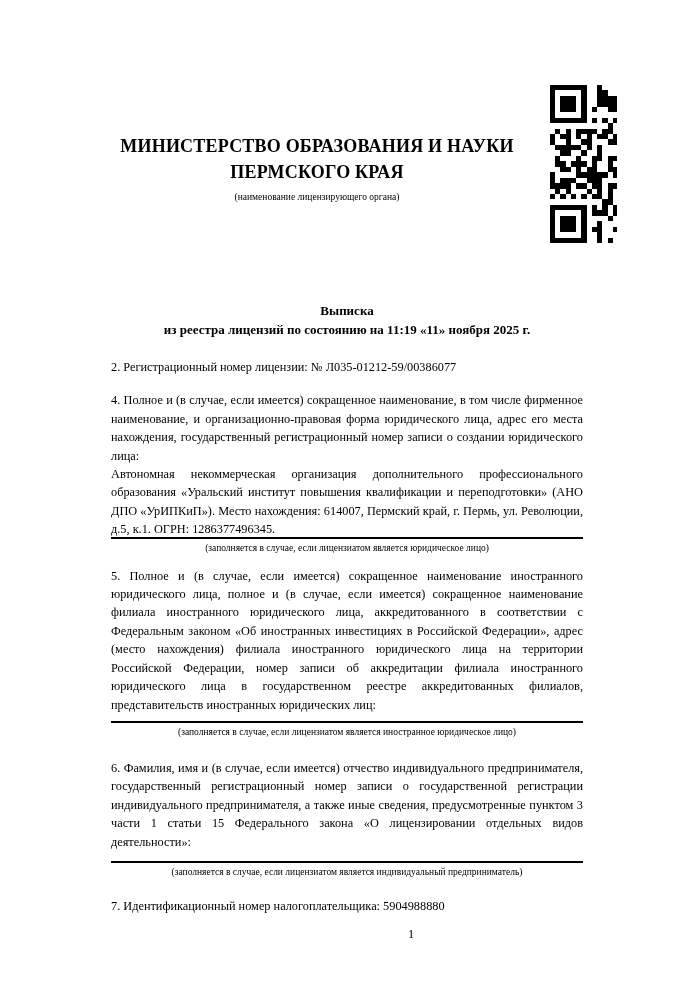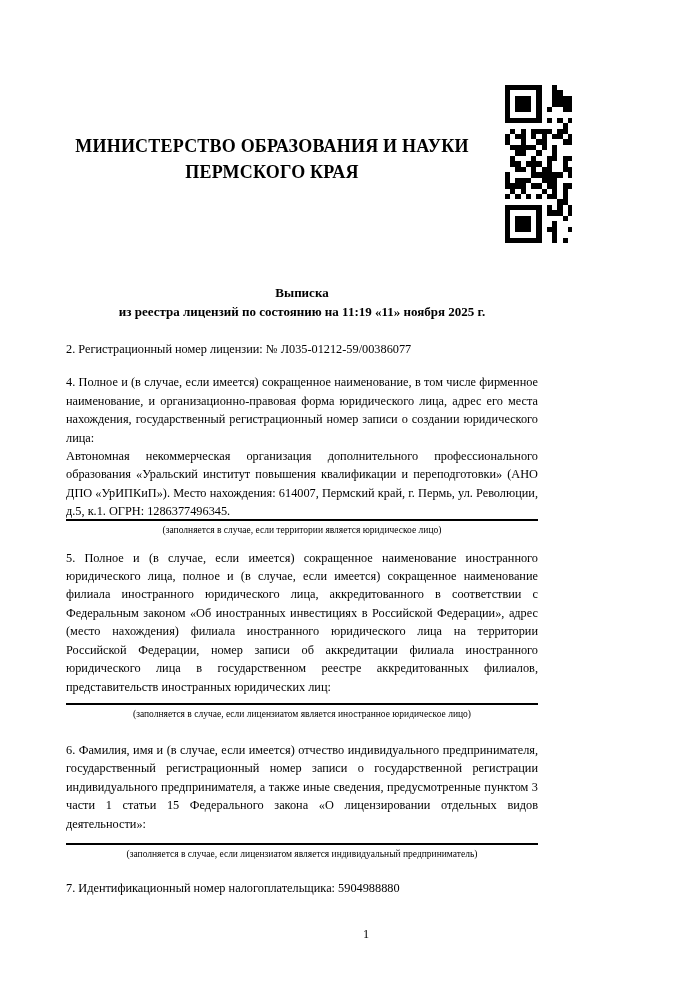--- a/index.html
+++ b/index.html
@@ -10,20 +10,21 @@
   .page {
     position: relative;
     width: 572px;
     height: 989px;
     background: #ffffff;
     box-sizing: border-box;
     padding: 0 34px 0 66px;
     overflow: hidden;
     font-family: "Liberation Serif", "DejaVu Serif", serif;
     color: #000000;
+    margin-left: 45px;
   }
   .qr {
     position: absolute;
     top: 85px;
     left: 505px;
     width: 152px;
     height: 158px;
   }
   .ministry-block {
     margin-top: 133px;
@@ -77,35 +78,36 @@
 
 <div class="page">
 
   <svg class="qr" xmlns="http://www.w3.org/2000/svg" preserveAspectRatio="none" shape-rendering="crispEdges" viewBox="0 0 29 29">
       <path d="M0 0h1v1h-1zM1 0h1v1h-1zM2 0h1v1h-1zM3 0h1v1h-1zM4 0h1v1h-1zM5 0h1v1h-1zM6 0h1v1h-1zM9 0h1v1h-1zM14 0h1v1h-1zM16 0h1v1h-1zM17 0h1v1h-1zM19 0h1v1h-1zM22 0h1v1h-1zM23 0h1v1h-1zM24 0h1v1h-1zM25 0h1v1h-1zM26 0h1v1h-1zM27 0h1v1h-1zM28 0h1v1h-1zM0 1h1v1h-1zM6 1h1v1h-1zM9 1h1v1h-1zM10 1h1v1h-1zM13 1h1v1h-1zM14 1h1v1h-1zM16 1h1v1h-1zM17 1h1v1h-1zM20 1h1v1h-1zM22 1h1v1h-1zM28 1h1v1h-1zM0 2h1v1h-1zM2 2h1v1h-1zM3 2h1v1h-1zM4 2h1v1h-1zM6 2h1v1h-1zM9 2h1v1h-1zM10 2h1v1h-1zM11 2h1v1h-1zM12 2h1v1h-1zM13 2h1v1h-1zM16 2h1v1h-1zM18 2h1v1h-1zM19 2h1v1h-1zM22 2h1v1h-1zM24 2h1v1h-1zM25 2h1v1h-1zM26 2h1v1h-1zM28 2h1v1h-1zM0 3h1v1h-1zM2 3h1v1h-1zM3 3h1v1h-1zM4 3h1v1h-1zM6 3h1v1h-1zM9 3h1v1h-1zM10 3h1v1h-1zM11 3h1v1h-1zM12 3h1v1h-1zM13 3h1v1h-1zM14 3h1v1h-1zM16 3h1v1h-1zM17 3h1v1h-1zM18 3h1v1h-1zM22 3h1v1h-1zM24 3h1v1h-1zM25 3h1v1h-1zM26 3h1v1h-1zM28 3h1v1h-1zM0 4h1v1h-1zM2 4h1v1h-1zM3 4h1v1h-1zM4 4h1v1h-1zM6 4h1v1h-1zM8 4h1v1h-1zM11 4h1v1h-1zM12 4h1v1h-1zM18 4h1v1h-1zM22 4h1v1h-1zM24 4h1v1h-1zM25 4h1v1h-1zM26 4h1v1h-1zM28 4h1v1h-1zM0 5h1v1h-1zM6 5h1v1h-1zM13 5h1v1h-1zM15 5h1v1h-1zM17 5h1v1h-1zM19 5h1v1h-1zM22 5h1v1h-1zM28 5h1v1h-1zM0 6h1v1h-1zM1 6h1v1h-1zM2 6h1v1h-1zM3 6h1v1h-1zM4 6h1v1h-1zM5 6h1v1h-1zM6 6h1v1h-1zM8 6h1v1h-1zM10 6h1v1h-1zM12 6h1v1h-1zM14 6h1v1h-1zM16 6h1v1h-1zM18 6h1v1h-1zM20 6h1v1h-1zM22 6h1v1h-1zM23 6h1v1h-1zM24 6h1v1h-1zM25 6h1v1h-1zM26 6h1v1h-1zM27 6h1v1h-1zM28 6h1v1h-1zM11 7h1v1h-1zM13 7h1v1h-1zM16 7h1v1h-1zM17 7h1v1h-1zM18 7h1v1h-1zM1 8h1v1h-1zM3 8h1v1h-1zM5 8h1v1h-1zM6 8h1v1h-1zM7 8h1v1h-1zM8 8h1v1h-1zM10 8h1v1h-1zM11 8h1v1h-1zM15 8h1v1h-1zM16 8h1v1h-1zM19 8h1v1h-1zM20 8h1v1h-1zM21 8h1v1h-1zM24 8h1v1h-1zM0 9h1v1h-1zM2 9h1v1h-1zM3 9h1v1h-1zM5 9h1v1h-1zM7 9h1v1h-1zM9 9h1v1h-1zM10 9h1v1h-1zM12 9h1v1h-1zM13 9h1v1h-1zM15 9h1v1h-1zM17 9h1v1h-1zM19 9h1v1h-1zM20 9h1v1h-1zM24 9h1v1h-1zM25 9h1v1h-1zM0 10h1v1h-1zM3 10h1v1h-1zM6 10h1v1h-1zM7 10h1v1h-1zM11 10h1v1h-1zM12 10h1v1h-1zM13 10h1v1h-1zM14 10h1v1h-1zM15 10h1v1h-1zM17 10h1v1h-1zM20 10h1v1h-1zM21 10h1v1h-1zM23 10h1v1h-1zM25 10h1v1h-1zM1 11h1v1h-1zM2 11h1v1h-1zM3 11h1v1h-1zM4 11h1v1h-1zM5 11h1v1h-1zM7 11h1v1h-1zM9 11h1v1h-1zM13 11h1v1h-1zM14 11h1v1h-1zM15 11h1v1h-1zM17 11h1v1h-1zM19 11h1v1h-1zM20 11h1v1h-1zM21 11h1v1h-1zM24 11h1v1h-1zM28 11h1v1h-1zM2 12h1v1h-1zM3 12h1v1h-1zM6 12h1v1h-1zM9 12h1v1h-1zM14 12h1v1h-1zM15 12h1v1h-1zM17 12h1v1h-1zM19 12h1v1h-1zM25 12h1v1h-1zM1 13h1v1h-1zM5 13h1v1h-1zM8 13h1v1h-1zM9 13h1v1h-1zM11 13h1v1h-1zM12 13h1v1h-1zM15 13h1v1h-1zM16 13h1v1h-1zM18 13h1v1h-1zM20 13h1v1h-1zM21 13h1v1h-1zM22 13h1v1h-1zM23 13h1v1h-1zM24 13h1v1h-1zM27 13h1v1h-1zM28 13h1v1h-1zM1 14h1v1h-1zM2 14h1v1h-1zM4 14h1v1h-1zM5 14h1v1h-1zM6 14h1v1h-1zM8 14h1v1h-1zM11 14h1v1h-1zM13 14h1v1h-1zM14 14h1v1h-1zM24 14h1v1h-1zM25 14h1v1h-1zM26 14h1v1h-1zM2 15h1v1h-1zM3 15h1v1h-1zM5 15h1v1h-1zM7 15h1v1h-1zM8 15h1v1h-1zM11 15h1v1h-1zM12 15h1v1h-1zM15 15h1v1h-1zM18 15h1v1h-1zM19 15h1v1h-1zM20 15h1v1h-1zM22 15h1v1h-1zM23 15h1v1h-1zM27 15h1v1h-1zM28 15h1v1h-1zM0 16h1v1h-1zM5 16h1v1h-1zM6 16h1v1h-1zM7 16h1v1h-1zM8 16h1v1h-1zM9 16h1v1h-1zM10 16h1v1h-1zM12 16h1v1h-1zM14 16h1v1h-1zM15 16h1v1h-1zM16 16h1v1h-1zM19 16h1v1h-1zM20 16h1v1h-1zM21 16h1v1h-1zM23 16h1v1h-1zM25 16h1v1h-1zM28 16h1v1h-1zM0 17h1v1h-1zM2 17h1v1h-1zM3 17h1v1h-1zM4 17h1v1h-1zM7 17h1v1h-1zM8 17h1v1h-1zM9 17h1v1h-1zM15 17h1v1h-1zM18 17h1v1h-1zM20 17h1v1h-1zM21 17h1v1h-1zM22 17h1v1h-1zM24 17h1v1h-1zM25 17h1v1h-1zM26 17h1v1h-1zM0 18h1v1h-1zM1 18h1v1h-1zM2 18h1v1h-1zM3 18h1v1h-1zM5 18h1v1h-1zM6 18h1v1h-1zM8 18h1v1h-1zM9 18h1v1h-1zM11 18h1v1h-1zM12 18h1v1h-1zM13 18h1v1h-1zM16 18h1v1h-1zM20 18h1v1h-1zM23 18h1v1h-1zM25 18h1v1h-1zM27 18h1v1h-1zM28 18h1v1h-1zM1 19h1v1h-1zM3 19h1v1h-1zM7 19h1v1h-1zM9 19h1v1h-1zM11 19h1v1h-1zM14 19h1v1h-1zM23 19h1v1h-1zM24 19h1v1h-1zM26 19h1v1h-1zM28 19h1v1h-1zM0 20h1v1h-1zM2 20h1v1h-1zM4 20h1v1h-1zM6 20h1v1h-1zM8 20h1v1h-1zM9 20h1v1h-1zM11 20h1v1h-1zM13 20h1v1h-1zM14 20h1v1h-1zM17 20h1v1h-1zM19 20h1v1h-1zM20 20h1v1h-1zM21 20h1v1h-1zM22 20h1v1h-1zM23 20h1v1h-1zM26 20h1v1h-1zM27 20h1v1h-1zM10 21h1v1h-1zM11 21h1v1h-1zM19 21h1v1h-1zM22 21h1v1h-1zM23 21h1v1h-1zM26 21h1v1h-1zM27 21h1v1h-1zM0 22h1v1h-1zM1 22h1v1h-1zM2 22h1v1h-1zM3 22h1v1h-1zM4 22h1v1h-1zM5 22h1v1h-1zM6 22h1v1h-1zM8 22h1v1h-1zM10 22h1v1h-1zM12 22h1v1h-1zM16 22h1v1h-1zM17 22h1v1h-1zM19 22h1v1h-1zM22 22h1v1h-1zM23 22h1v1h-1zM25 22h1v1h-1zM27 22h1v1h-1zM0 23h1v1h-1zM6 23h1v1h-1zM8 23h1v1h-1zM9 23h1v1h-1zM10 23h1v1h-1zM12 23h1v1h-1zM13 23h1v1h-1zM16 23h1v1h-1zM18 23h1v1h-1zM21 23h1v1h-1zM23 23h1v1h-1zM24 23h1v1h-1zM26 23h1v1h-1zM27 23h1v1h-1zM0 24h1v1h-1zM2 24h1v1h-1zM3 24h1v1h-1zM4 24h1v1h-1zM6 24h1v1h-1zM11 24h1v1h-1zM13 24h1v1h-1zM15 24h1v1h-1zM17 24h1v1h-1zM18 24h1v1h-1zM20 24h1v1h-1zM21 24h1v1h-1zM27 24h1v1h-1zM0 25h1v1h-1zM2 25h1v1h-1zM3 25h1v1h-1zM4 25h1v1h-1zM6 25h1v1h-1zM9 25h1v1h-1zM15 25h1v1h-1zM20 25h1v1h-1zM24 25h1v1h-1zM27 25h1v1h-1zM0 26h1v1h-1zM2 26h1v1h-1zM3 26h1v1h-1zM4 26h1v1h-1zM6 26h1v1h-1zM8 26h1v1h-1zM9 26h1v1h-1zM12 26h1v1h-1zM16 26h1v1h-1zM17 26h1v1h-1zM19 26h1v1h-1zM23 26h1v1h-1zM24 26h1v1h-1zM28 26h1v1h-1zM0 27h1v1h-1zM6 27h1v1h-1zM9 27h1v1h-1zM14 27h1v1h-1zM15 27h1v1h-1zM16 27h1v1h-1zM17 27h1v1h-1zM18 27h1v1h-1zM22 27h1v1h-1zM24 27h1v1h-1zM0 28h1v1h-1zM1 28h1v1h-1zM2 28h1v1h-1zM3 28h1v1h-1zM4 28h1v1h-1zM5 28h1v1h-1zM6 28h1v1h-1zM9 28h1v1h-1zM11 28h1v1h-1zM15 28h1v1h-1zM17 28h1v1h-1zM19 28h1v1h-1zM23 28h1v1h-1zM24 28h1v1h-1z" fill="#000000"></path>
     </svg>
 
   <div class="ministry-block">
     <div class="ministry-line">МИНИСТЕРСТВО ОБРАЗОВАНИЯ И НАУКИ</div>
     <div class="ministry-line">ПЕРМСКОГО КРАЯ</div>
+    <div class="small-note ministry-note">(наименование лицензирующего органа)</div>
   </div>
 
   <div class="doc-title">
     <div>Выписка</div>
     <div>из реестра лицензий по состоянию на 11:19 «11» ноября 2025 г.</div>
   </div>
 
 
   <div class="body-line" style="margin-top:19px">2. Регистрационный номер лицензии: № Л035-01212-59/00386077</div>
 
 
   <div class="body-line just" style="margin-top:15px">4. Полное и (в случае, если имеется) сокращенное наименование, в том числе фирменное наименование, и организационно-правовая форма юридического лица, адрес его места нахождения, государственный регистрационный номер записи о создании юридического лица:</div>
   <div class="body-line just">Автономная некоммерческая организация дополнительного профессионального образования «Уральский институт повышения квалификации и переподготовки» (АНО ДПО «УрИПКиП»). Место нахождения: 614007, Пермский край, г. Пермь, ул. Революции, д.5, к.1. ОГРН: 1286377496345.</div>
   <div class="rule" style="margin-top:-2px"></div>
-  <div class="small-note" style="margin-top:3px">(заполняется в случае, если территории является юридическое лицо)</div>
+  <div class="small-note" style="margin-top:3px">(заполняется в случае, если лицензиатом является юридическое лицо)</div>
 
   <div class="body-line just" style="margin-top:13px">5. Полное и (в случае, если имеется) сокращенное наименование иностранного юридического лица, полное и (в случае, если имеется) сокращенное наименование филиала иностранного юридического лица, аккредитованного в соответствии с Федеральным законом «Об иностранных инвестициях в Российской Федерации», адрес (место нахождения) филиала иностранного юридического лица на территории Российской Федерации, номер записи об аккредитации филиала иностранного юридического лица в государственном реестре аккредитованных филиалов, представительств иностранных юридических лиц:</div>
   <div class="rule" style="margin-top:7px"></div>
   <div class="small-note" style="margin-top:3px">(заполняется в случае, если лицензиатом является иностранное юридическое лицо)</div>
 
   <div class="body-line just" style="margin-top:21px">6. Фамилия, имя и (в случае, если имеется) отчество индивидуального предпринимателя, государственный регистрационный номер записи о государственной регистрации индивидуального предпринимателя, а также иные сведения, предусмотренные пунктом 3 части 1 статьи 15 Федерального закона «О лицензировании отдельных видов деятельности»:</div>
   <div class="rule" style="margin-top:10px"></div>
   <div class="small-note" style="margin-top:3px">(заполняется в случае, если лицензиатом является индивидуальный предприниматель)</div>
 
   <div class="body-line" style="margin-top:19px">7. Идентификационный номер налогоплательщика: 5904988880</div>

